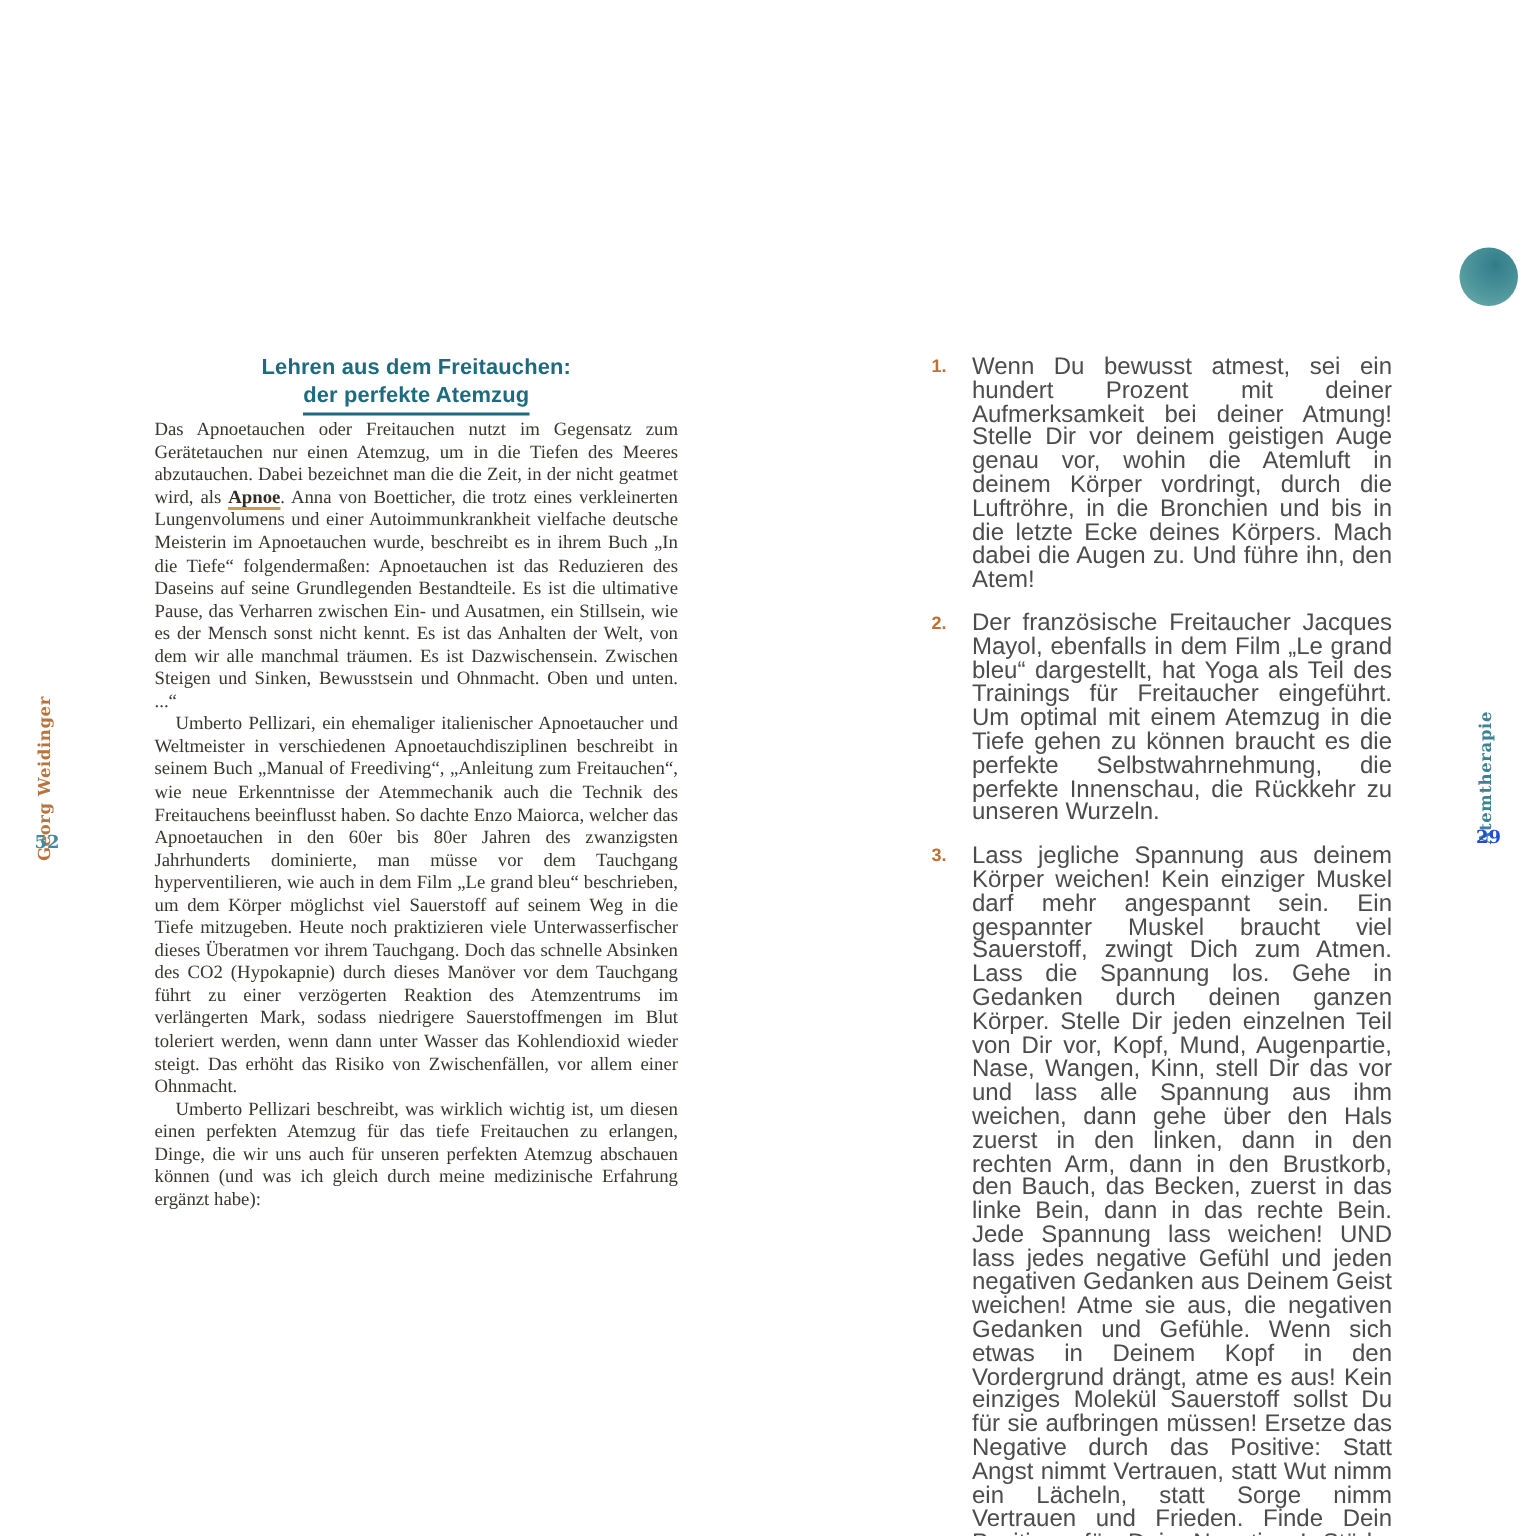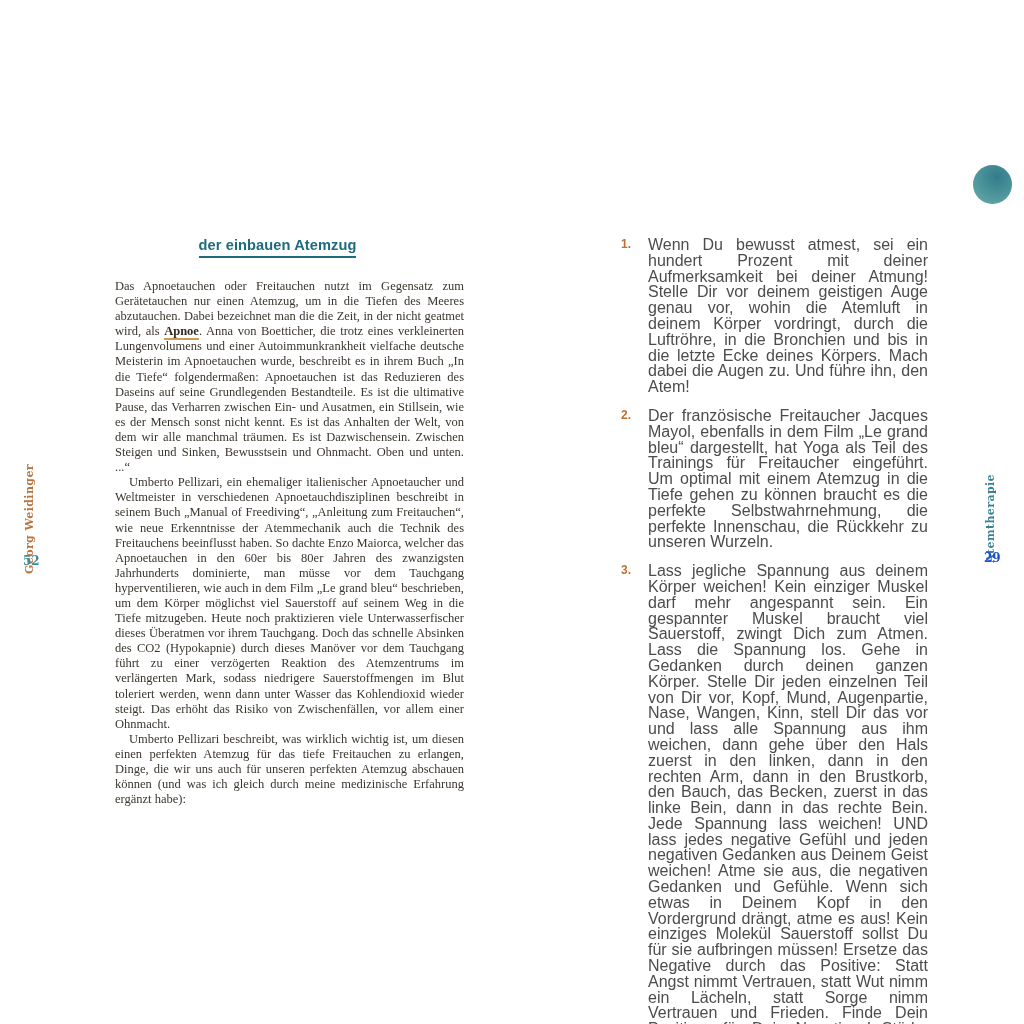--- a/index.html
+++ b/index.html
@@ -32,21 +32,21 @@
     color:#1d6b7f;font-weight:bold;font-size:14.6px;line-height:19px;
     letter-spacing:0.1px;
   }
   .heading .underlined{
     display:inline-block;border-bottom:2px solid #1d6b7f;padding-bottom:1px;
   }
   .left-body{
     position:absolute;left:103px;top:279px;width:349px;
     font-family:"Liberation Serif","DejaVu Serif",serif;
     font-size:12.5px;line-height:15.1px;color:#3a352d;
-    text-align:justify;hyphens:auto;margin-left:12px;-webkit-hyphens:auto;
+    text-align:justify;hyphens:auto;-webkit-hyphens:auto;
   }
   .left-body p{margin:0;}
   .left-body p.ind{text-indent:14px;}
   .apnoe{
     font-weight:bold;color:#312b22;border-bottom:2px solid #cf9a52;
   }
   
   .right-list{
     position:absolute;left:621px;top:237px;width:307px;
   }
@@ -64,21 +64,22 @@
 <body>
 
 <div class="canvas">
 
   <div class="dot"></div>
 
   <div class="v-label left">Georg Weidinger</div>
   <div class="pnum left">52</div>
 
   <div class="heading">
-    <div><span class="underlined">der einbauen Atemzug</span></div>
+    <div>Lehren aus dem Freitauchen:</div>
+    <div><span class="underlined">der perfekte Atemzug</span></div>
   </div>
 
   <div class="left-body" lang="de">
     <p><span>Das Apnoetauchen oder Freitauchen nutzt im Gegensatz zum Gerätetauchen nur einen Atemzug, um in die Tiefen des Meeres abzutauchen. Dabei bezeichnet man die die Zeit, in der nicht geatmet wird, als </span><span class="apnoe">Apnoe</span><span>. Anna von Boetticher, die trotz eines verkleinerten Lungenvolumens und einer Autoimmunkrankheit vielfache deutsche Meisterin im Apnoetauchen wurde, beschreibt es in ihrem Buch „In die Tiefe“ folgendermaßen: Apnoetauchen ist das Reduzieren des Daseins auf seine Grundlegenden Bestandteile. Es ist die ultimative Pause, das Verharren zwischen Ein- und Ausatmen, ein Stillsein, wie es der Mensch sonst nicht kennt. Es ist das Anhalten der Welt, von dem wir alle manchmal träumen. Es ist Dazwischensein. Zwischen Steigen und Sinken, Bewusstsein und Ohnmacht. Oben und unten. ...“</span></p>
     <p class="ind">Umberto Pellizari, ein ehemaliger italienischer Apnoetaucher und Weltmeister in verschiedenen Apnoetauchdisziplinen beschreibt in seinem Buch „Manual of Freediving“, „Anleitung zum Freitauchen“, wie neue Erkenntnisse der Atemmechanik auch die Technik des Freitauchens beeinflusst haben. So dachte Enzo Maiorca, welcher das Apnoetauchen in den 60er bis 80er Jahren des zwanzigsten Jahrhunderts dominierte, man müsse vor dem Tauchgang hyperventilieren, wie auch in dem Film „Le grand bleu“ beschrieben, um dem Körper möglichst viel Sauerstoff auf seinem Weg in die Tiefe mitzugeben. Heute noch praktizieren viele Unterwasserfischer dieses Überatmen vor ihrem Tauchgang. Doch das schnelle Absinken des CO2 (Hypokapnie) durch dieses Manöver vor dem Tauchgang führt zu einer verzögerten Reaktion des Atemzentrums im verlängerten Mark, sodass niedrigere Sauerstoffmengen im Blut toleriert werden, wenn dann unter Wasser das Kohlendioxid wieder steigt. Das erhöht das Risiko von Zwischenfällen, vor allem einer Ohnmacht.</p>
     <p class="ind">Umberto Pellizari beschreibt, was wirklich wichtig ist, um diesen einen perfekten Atemzug für das tiefe Freitauchen zu erlangen, Dinge, die wir uns auch für unseren perfekten Atemzug abschauen können (und was ich gleich durch meine medizinische Erfahrung ergänzt habe):</p>
   </div>
 
   <div class="right-list" lang="de">
 

